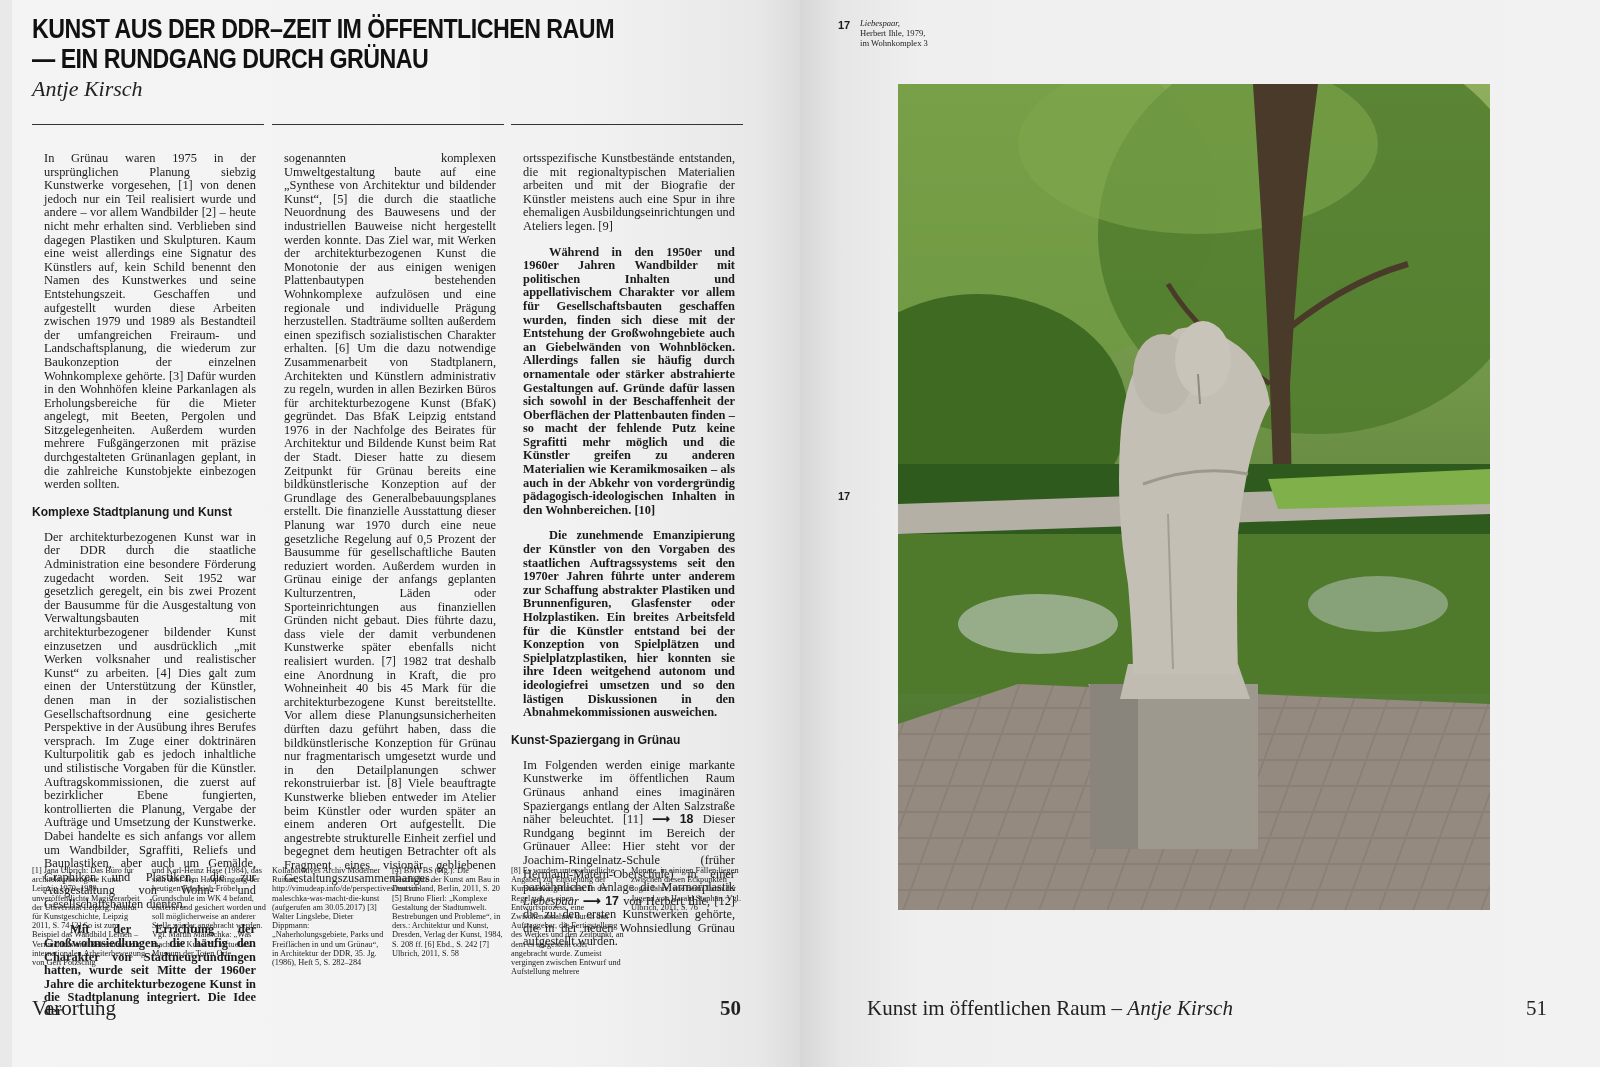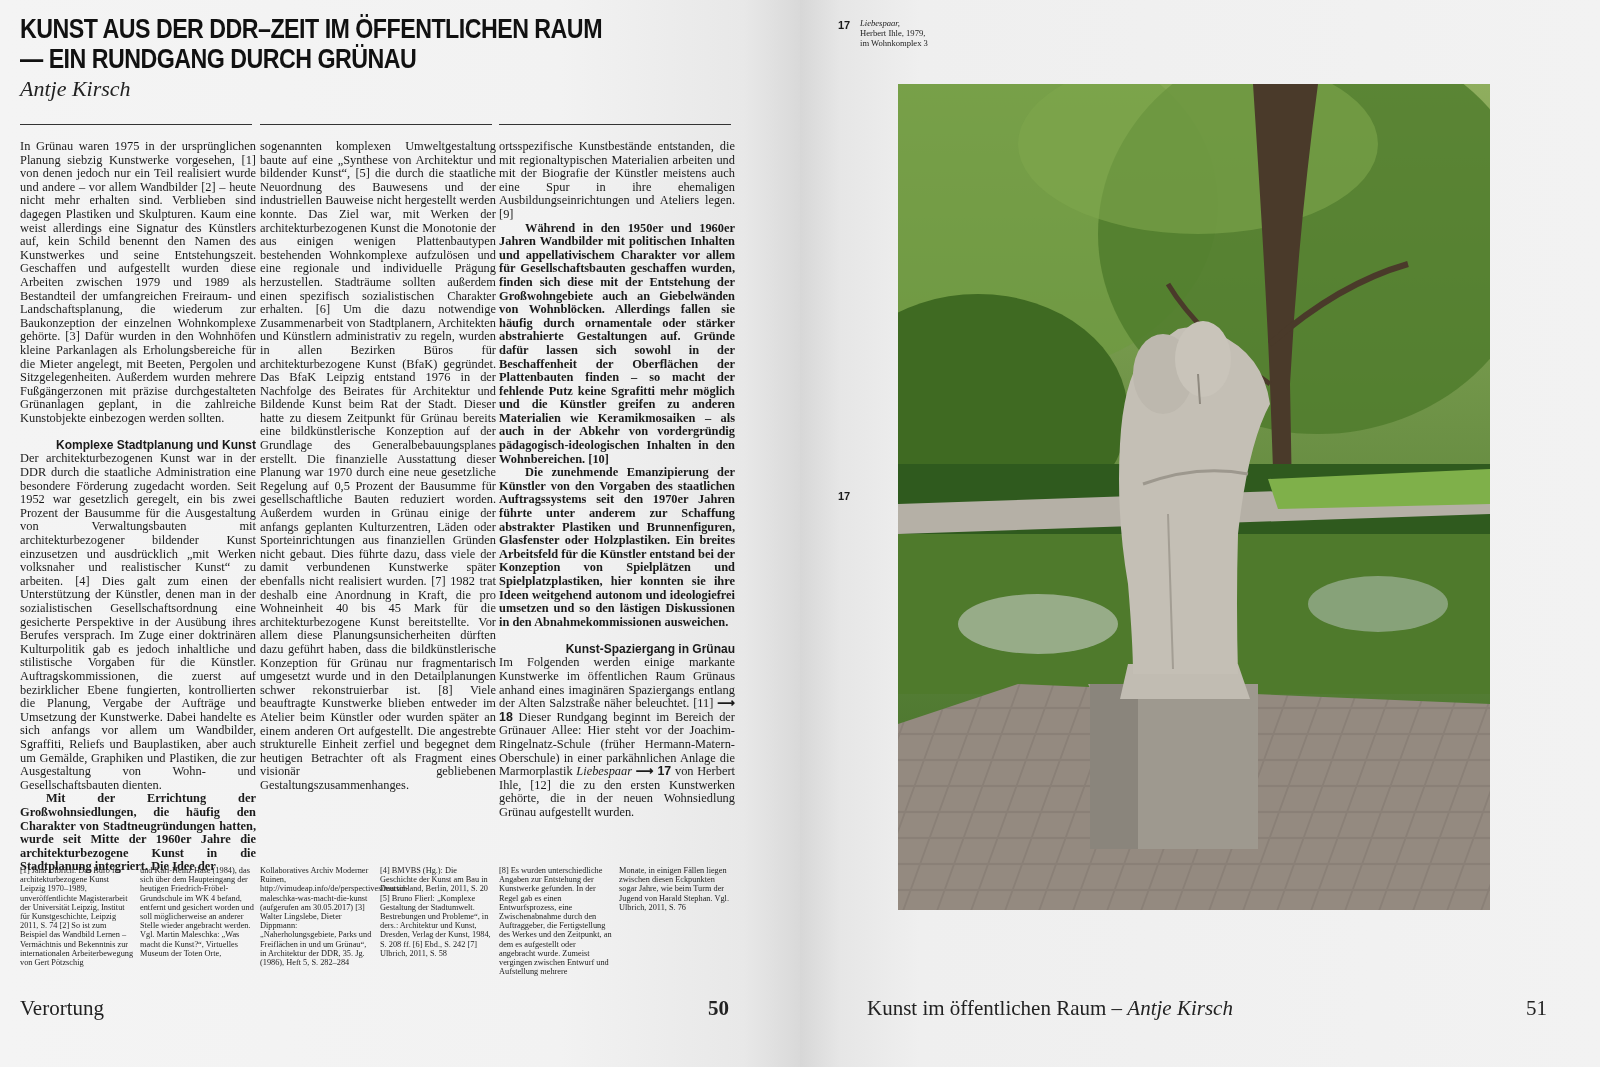--- a/index.html
+++ b/index.html
@@ -7,21 +7,21 @@
     width: 1600px; height: 1067px; overflow: hidden;
     background: #e9e9e9;
     font-family: "Liberation Serif", serif;
     color: #1a1a1a;
     position: relative;
   }
   .page {
     position: absolute; top: 0; height: 1067px;
   }
   .page-left {
-    left: 0; width: 800px;
+    left: 12px; width: 800px;
     background: linear-gradient(90deg, #f4f4f4 0%, #f2f2f2 70%, #e8e8e8 93%, #d9d9d9 100%);
   }
   .page-right {
     left: 800px; width: 800px;
     background: linear-gradient(90deg, #d7d7d7 0%, #e6e6e6 5%, #efefef 15%, #f2f2f2 100%);
   }
   .title {
     position: absolute; left: 20px; top: 14px; width: 760px;
     font-family: "Liberation Sans", sans-serif;
     font-weight: bold; font-size: 27px; line-height: 30px;
@@ -35,25 +35,25 @@
     font-style: italic; font-size: 22px; color: #222;
   }
   .rule {
     position: absolute; top: 124px; height: 1px; background: #333; width: 232px;
   }
   .col {
     position: absolute; top: 140px; width: 236px;
     font-size: 12.4px; line-height: 13.6px; text-align: justify;
     hyphens: manual;
   }
-  .col p { margin: 0; }
+  .col p { margin: 12px; }
   .col p.indent { text-indent: 26px; font-weight: bold; }
   .col h3 {
     font-family: "Liberation Sans", sans-serif; font-weight: bold;
-    font-size: 12px; margin: 13px 0 0 0; line-height: 14px; text-align: right;
+    font-size: 12px; margin: 13px 0 0 0; line-height: 14px; text-align: left;
   }
   .col .arrow-ref { font-family: "Liberation Sans", sans-serif; font-weight: bold; }
   .fcol {
     position: absolute; top: 866px; width: 114px;
     font-size: 8.3px; line-height: 9.2px; color: #222;
   }
   .fcol p { margin: 0; }
   .footer-left {
     position: absolute; left: 20px; top: 996px; font-size: 21px; color: #222;
   }

